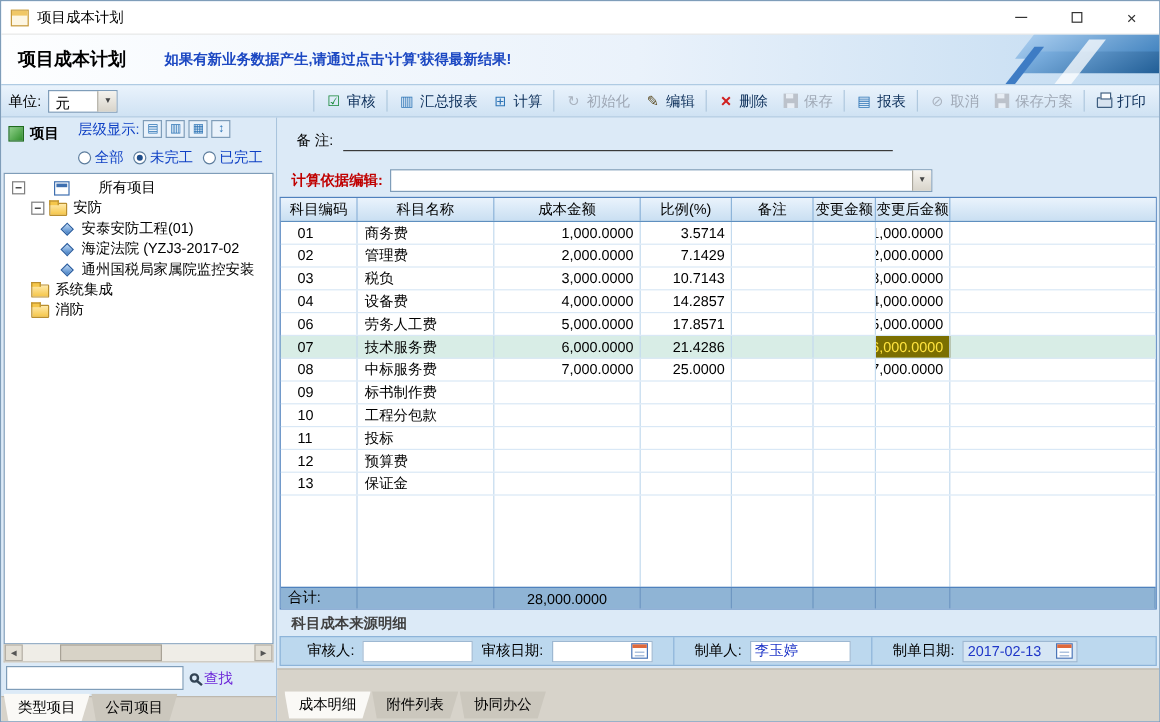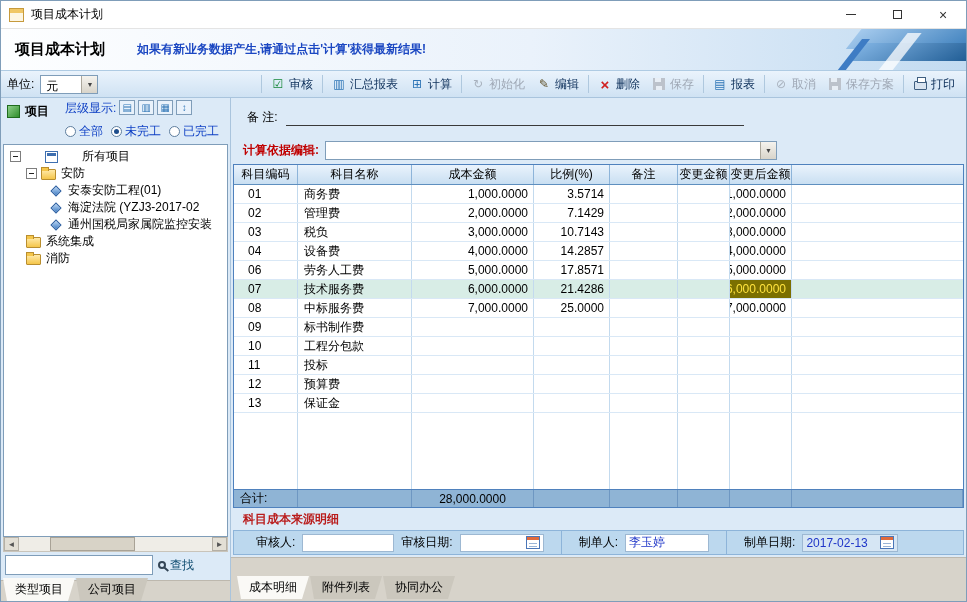--- a/index.html
+++ b/index.html
@@ -101,21 +101,21 @@
                   border:1px solid #2B5EA0; margin:0 8px 0 2px; flex:0 0 auto; }
 
   .hscroll { height:15px; flex:0 0 auto; display:flex; border:1px solid #C9C4BA; border-top:none; background:#EFEDE7; }
   .scroll-arrow { width:15px; border:1px solid #B5B0A6; background:#E3DFD5; color:#555; font-size:8px;
                   display:flex; align-items:center; justify-content:center; }
   .scroll-track { flex:1; position:relative; }
   .scroll-thumb { position:absolute; left:16%; width:44%; top:0; bottom:0; background:#D8D3C7; border:1px solid #A8A296; }
 
   .search-row { height:26px; flex:0 0 auto; display:flex; align-items:center; gap:5px; padding:3px 2px; }
   .search-input { width:148px; height:20px; background:#fff; border:1px solid #7F9DB9; padding:0 4px; font:inherit; }
-  .find-btn { display:flex; align-items:center; gap:4px; color:#0c4a6e; }
+  .find-btn { display:flex; align-items:center; gap:4px; color:#6d28d9; }
   .icon-search { width:8px; height:8px; border:2px solid #345; border-radius:50%; position:relative; display:inline-block; }
   .icon-search::after { content:""; position:absolute; width:6px; height:2px; background:#345;
                         transform:rotate(40deg); right:-5px; bottom:-3px; }
 
   .side-tabs { height:21px; flex:0 0 auto; display:flex; align-items:flex-end; gap:1px; padding-left:2px;
                background:#D7D3CA; margin:2px -2px -2px; border-top:1px solid #BDB8AE; }
   .btab { padding:3px 12px 3px; background:#CBC7BD; clip-path:polygon(0 0,100% 0,calc(100% - 7px) 100%,4px 100%); }
   .btab.active { background:#FAF9F6; }
 
   
@@ -140,21 +140,21 @@
   .row-hl { background:#D8EDE6; }
   .cell-sel { background:#7B6F00; color:#FFE33D; }
   .t-fill { flex:1; display:flex; min-height:10px; }
   .t-fill .td { border-bottom:none; }
   .t-total { display:flex; height:18px; flex:0 0 auto; background:#8FB4D5; border-top:1px solid #4F81BD; }
   .t-total .td { border-right:1px solid #6E97C2; }
   .t-total .c-code { padding-left:6px; }
   .t-total .c-amount { justify-content:center; padding-right:0; }
 
   .detail-row { height:22px; flex:0 0 auto; display:flex; align-items:center; padding-left:10px; }
-  .detail-title { color:#b91c1c; font-weight:bold; }
+  .detail-title { color:#404040; font-weight:bold; }
 
   .footer-bar { height:25px; flex:0 0 auto; background:#BCD8EE; border:1px solid #8DB4D9;
                 display:flex; align-items:center; padding:0 8px 0 22px; gap:7px; }
   .f-label { white-space:nowrap; }
   .f-input { background:#fff; border:1px solid #9DB8D2; height:18px; display:flex; align-items:center;
              padding:0 3px; gap:3px; }
   .f-auditor { width:92px; } .f-audit-date { width:84px; } .f-maker { width:84px; } .f-make-date { width:96px; background:#D6E6F4; }
   .f-blue { color:#1F36C8; }
   .f-sep { width:1px; height:100%; background:#8DB4D9; margin:0 10px; }
   .icon-cal { width:14px; height:13px; background:#fff; border:1px solid #4A76B8; position:relative;

